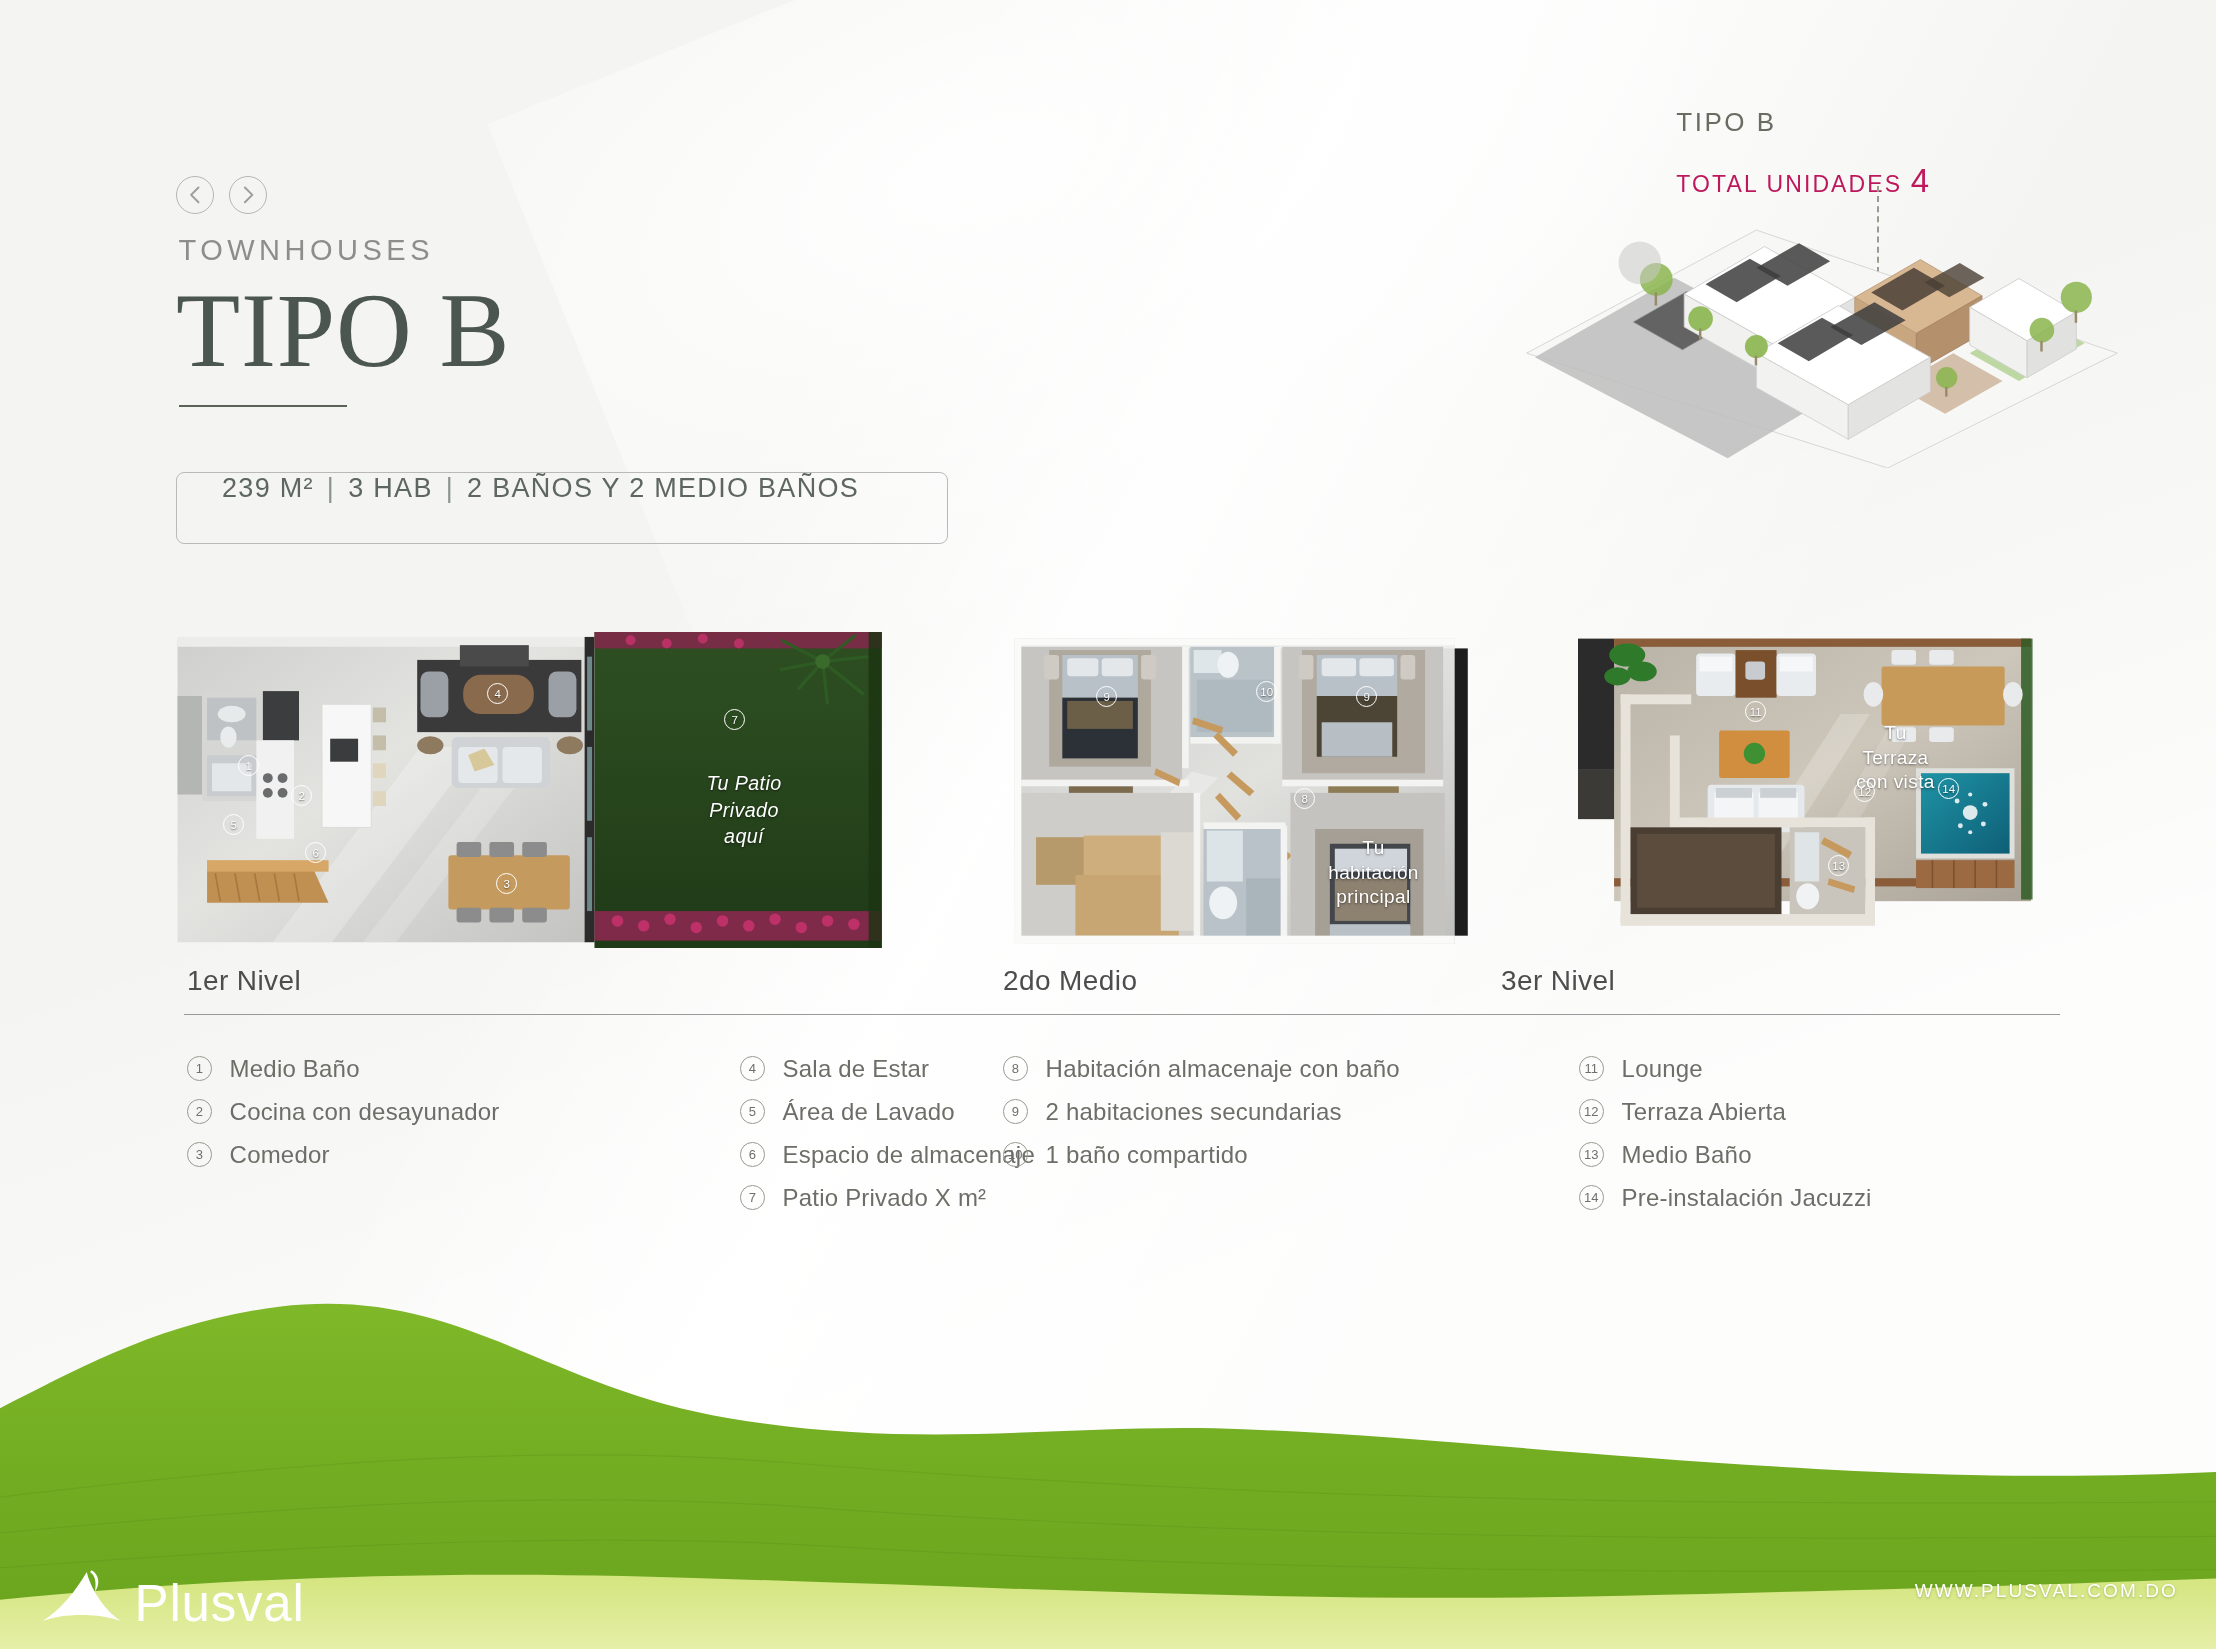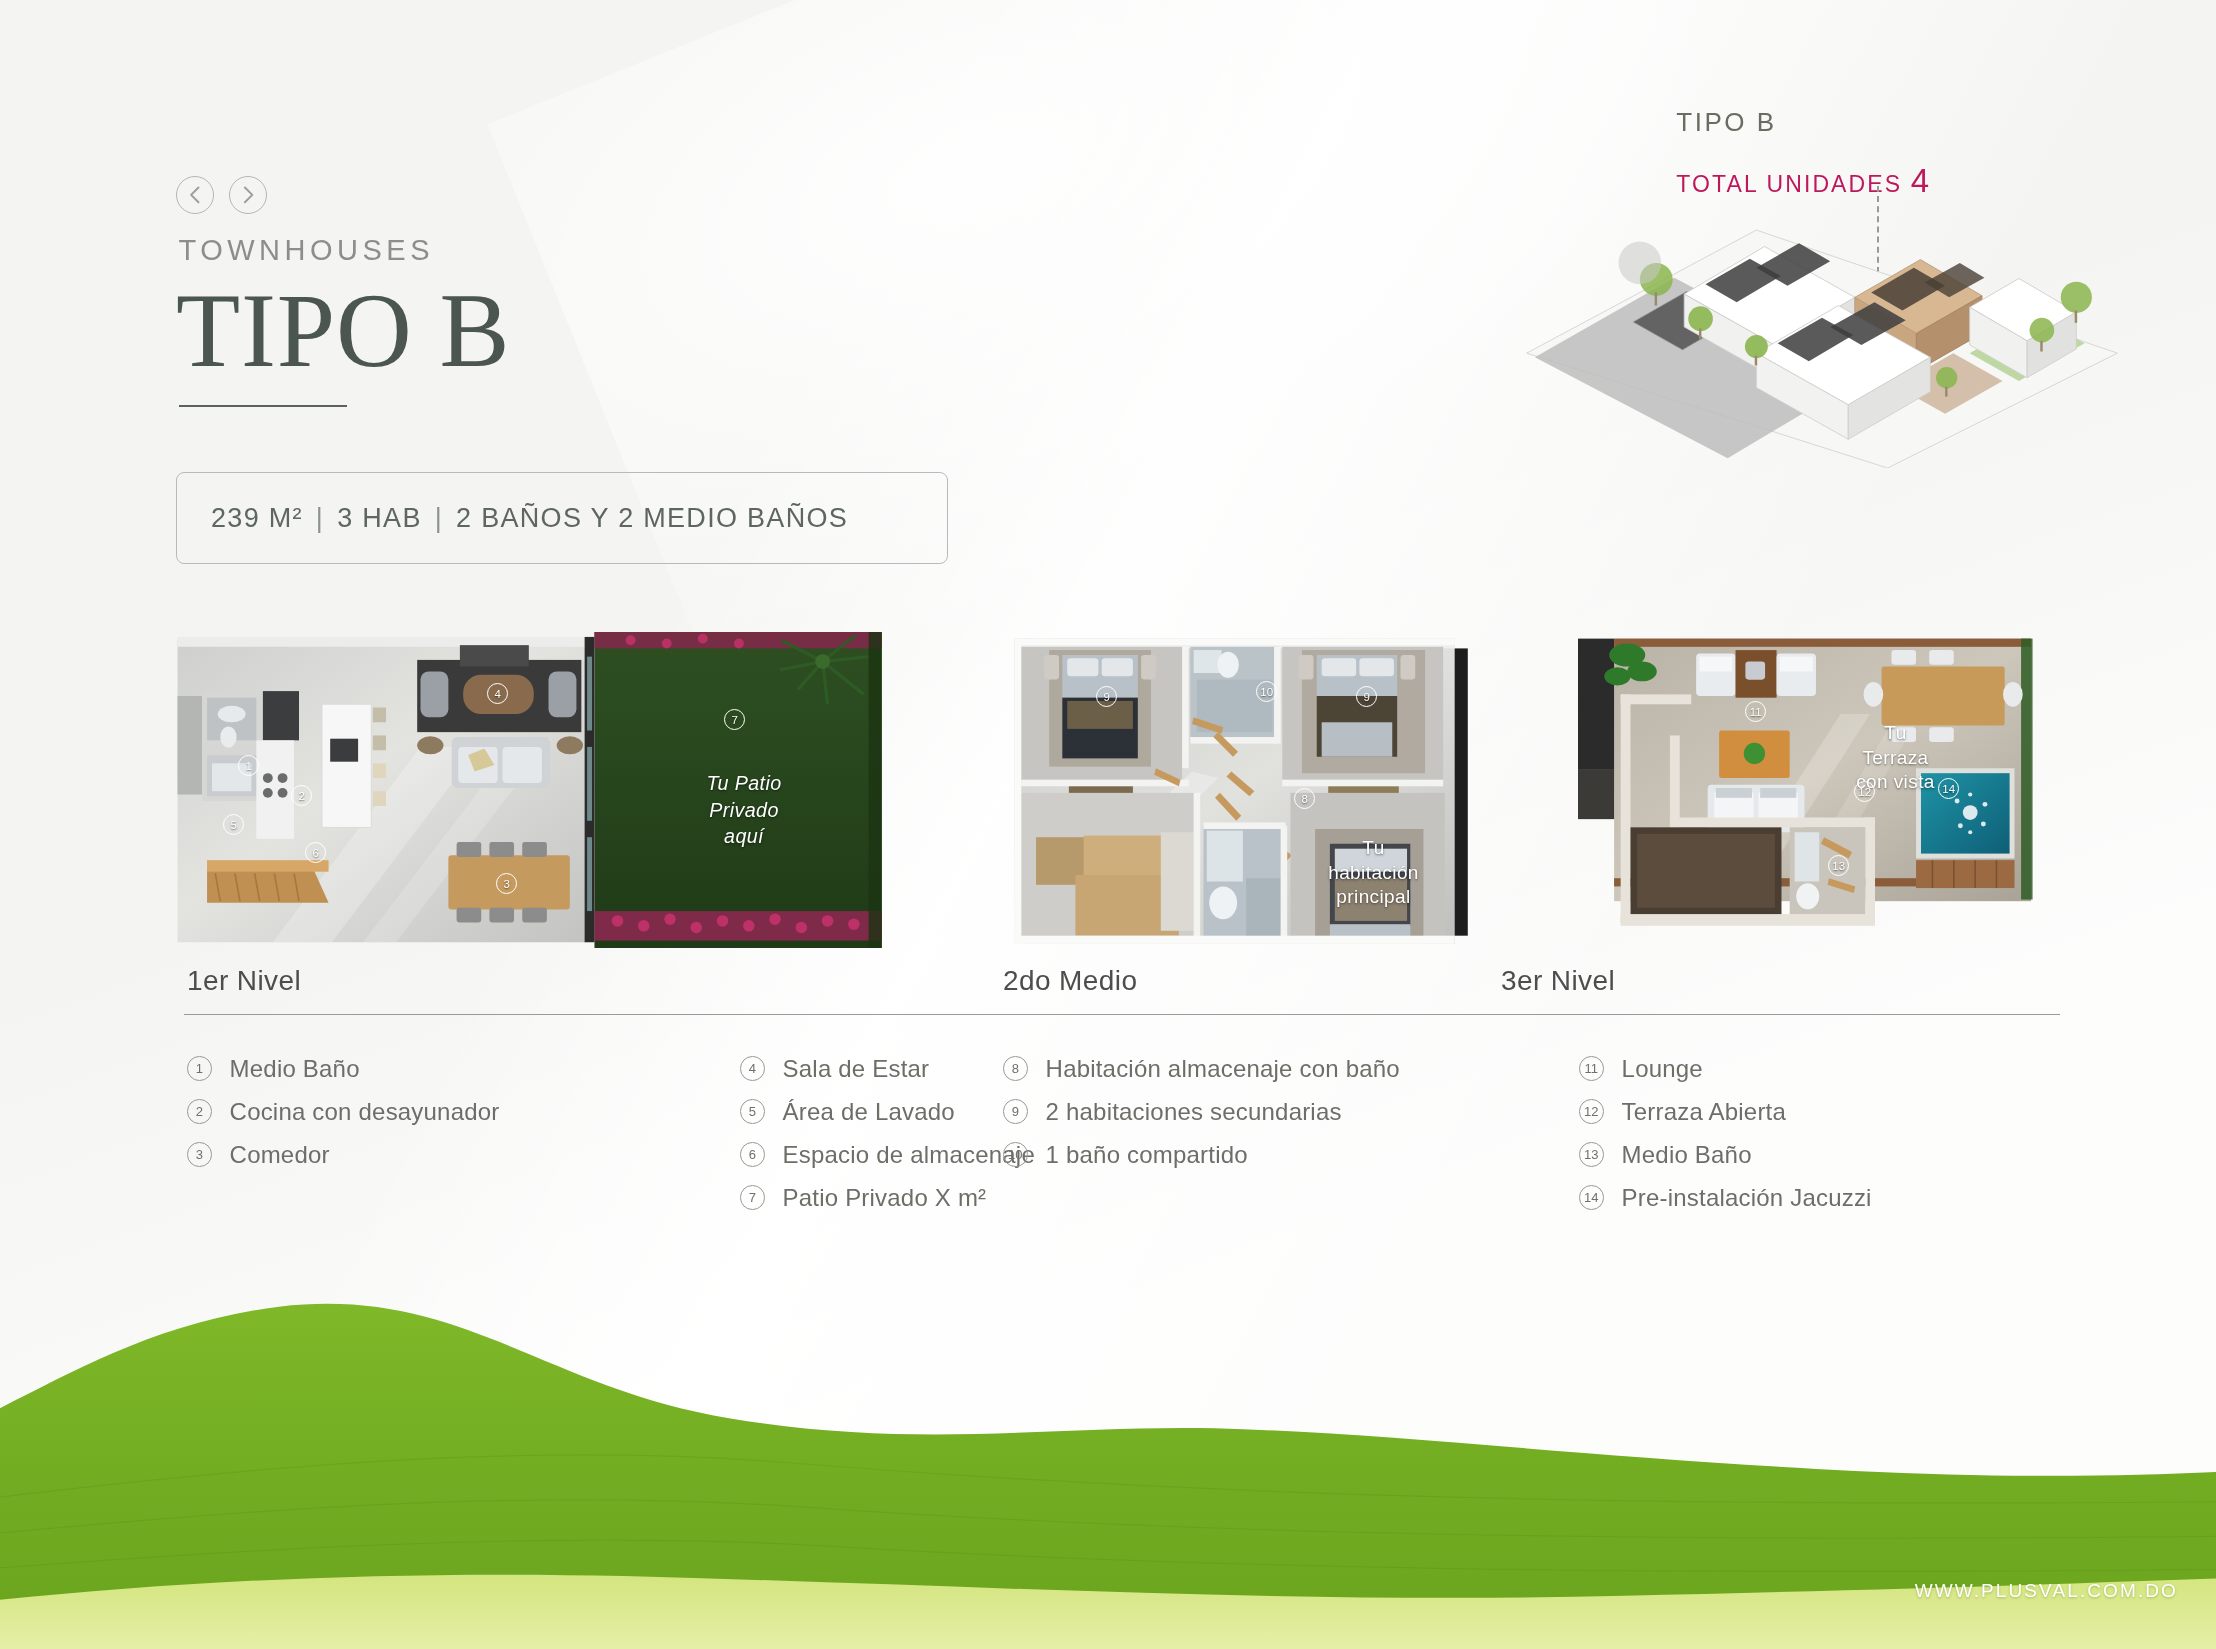--- a/index.html
+++ b/index.html
@@ -43,23 +43,23 @@
   #title{
     font-family:"Liberation Serif", serif;
     font-size:105px; line-height:1.02; color:#4b5650; letter-spacing:0.8px;
     margin-top:9.9px; margin-left:0;
   }
   #title-rule{ width:168px; height:2.5px; background:#5a6359; margin-top:21.3px; margin-left:3.3px;}
 
   
   #specbar{
     position:absolute; left:176px; top:472px;
-    width:772px; height:92px;
+    width:772px; height:72px;
     border:1.2px solid #b9b9b9; border-radius:8.2px;
-    display:flex; align-items:center; padding-left:34px;
+    display:flex; align-items:flex-start; padding-left:45px;
     font-size:27px; letter-spacing:1.3px; color:#5d6660;
   }
   #specbar .sep{ color:#8c9490; padding:0 13px; }
 
   
   #massing{ position:absolute; right:82px; top:107px; width:624px; height:361px;}
   #massing-labels{ position:absolute; right:205px; top:0; text-align:left;}
   #massing-type{ font-size:26px; letter-spacing:2.5px; color:#6b6b62;}
   #massing-units{ font-size:23px; letter-spacing:2.1px; color:#be185d; margin-top:24px;}
   #massing-units .count{ font-size:33px; letter-spacing:0; }
@@ -658,16 +658,25 @@
     </defs>
     <path d="M0,230 C140,200 260,80 480,52 C700,26 800,150 1030,188 C1260,226 1420,196 1620,200 C1840,206 2080,236 2400,252 C2650,264 2840,256 2980,244 L2980,470 L0,470 Z" fill="url(#hg1)"></path>
     <path d="M0,425 C260,392 560,372 900,380 C1300,390 1700,414 2120,404 C2480,396 2760,386 2980,378 L2980,470 L0,470 Z" fill="url(#hg2)"></path>
     <g opacity=".18" stroke="#4e7c12" stroke-width="1.5" fill="none">
       <path d="M0,300 C300,266 700,210 1100,242 C1500,274 2000,300 2980,288"></path>
       <path d="M0,340 C320,312 720,268 1120,296 C1520,324 2050,342 2980,330"></path>
       <path d="M0,380 C340,356 760,320 1160,344 C1560,368 2100,382 2980,370"></path>
     </g>
   </svg>
 
+  <div id="footer-logo">
+    <span>
+      <svg width="89" height="59" viewBox="0 0 108 72">
+        <path d="M4 66 C26 52 44 30 58 6 C62 24 78 52 100 66 C74 56 28 56 4 66 Z" fill="#ffffff"></path>
+        <path d="M64 4 C74 10 74 22 68 30 C70 18 68 10 62 6 Z" fill="#ffffff"></path>
+      </svg>
+    </span>
+    <span id="logo-word">Plusval</span>
+  </div>
 
   <div id="footer-url">WWW.PLUSVAL.COM.DO</div>
 </div>
 
 
 </body></html>

